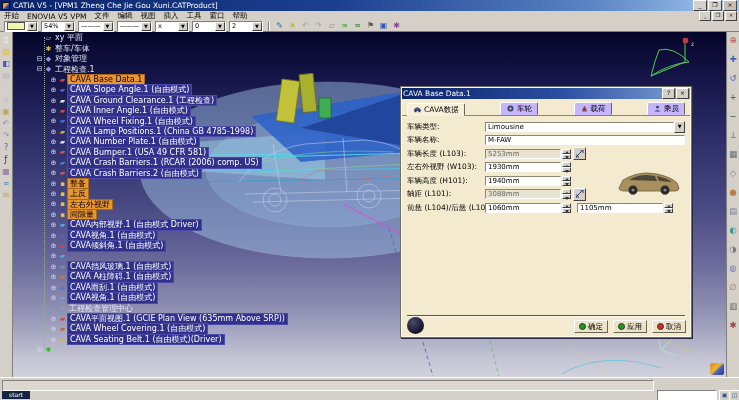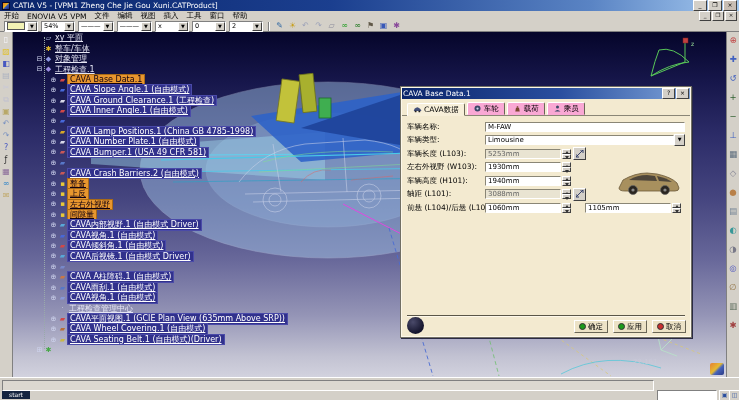--- a/index.html
+++ b/index.html
@@ -48,48 +48,48 @@
   .catia-logo{position:absolute;right:2px;bottom:2px;width:14px;height:12px;
     background:linear-gradient(135deg,#e87820 0%,#e8b820 45%,#3858b8 60%,#182878 100%);
     border-radius:2px;opacity:.9;}
   
   .tree{position:absolute;left:22px;top:1px;width:360px;}
   .tree:before{content:"";position:absolute;left:9px;top:4px;bottom:6px;border-left:1px dotted #9aa;}
   .trow{display:flex;align-items:center;height:10.4px;white-space:nowrap;position:relative;}
   .trow.d1{padding-left:14px;}
   .texp{width:9px;color:#cfd4ee;font-size:7px;text-align:center;flex:0 0 9px;}
   .tico{width:9px;font-size:7px;text-align:center;flex:0 0 9px;}
-  .tlab{font-size:8px;color:#eef;padding:0 2px;line-height:9.5px;text-decoration:underline;}
+  .tlab{font-size:8px;color:#eef;padding:0 2px;line-height:9.5px;}
   .tlab.hl-bl{background:#31318c;border:1px solid #4a4aa8;color:#fff;}
   .tlab.hl-or{background:#e8962e;border:1px solid #a86a18;color:#101;}
   .tlab.pl{color:#e6e6f4;}
   .tlab.u{}
   
   .dialog{position:absolute;left:400px;top:86px;width:290px;height:250px;
     background:#f3ead0;border:1px solid #716f64;box-shadow:1px 1px 0 #2a2a44;
     outline:1px solid #fdf8ea;outline-offset:-2px;}
   .dlg-title{height:12px;background:linear-gradient(90deg,#0a246a 0%,#2a4f9f 55%,#7da2d8 100%);
     color:#fff;font-size:7.5px;display:flex;align-items:center;padding:0 2px;}
   .dlg-title .dt{flex:1;}
   .dlg-btn{width:11px;height:9px;background:#d4d0c8;border:1px solid;border-color:#fff #404040 #404040 #fff;
     font-size:6px;line-height:7px;text-align:center;color:#000;margin-left:1px;}
-  .tabs{display:flex;gap:2px;padding:3px 6px 0 6px;border-bottom:1px solid #8a8676;height:17px;box-sizing:border-box;}
+  .tabs{display:flex;gap:2px;padding:3px 6px 0 6px;border-bottom:1px solid #8a8676;height:17px;box-sizing:border-box;justify-content:space-between;}
   .tab{display:flex;align-items:center;gap:2px;padding:1px 5px;font-size:7.5px;
-    border:1px solid;border-color:#fff #6a6656 transparent #fff;background:#f9a8d4;border-radius:2px 2px 0 0;}
+    border:1px solid;border-color:#fff #6a6656 transparent #fff;background:#c4b5fd;border-radius:2px 2px 0 0;}
   .tab.active{background:#f7efd9;position:relative;top:1px;border-bottom:1px solid #f7efd9;}
   .tab .ticon{width:9px;height:9px;display:inline-block;}
   .dlg-form{position:relative;padding:5px 6px;}
   .frow{display:flex;align-items:center;height:11px;margin-bottom:2.5px;}
   .flabel{width:78px;font-size:7.5px;white-space:nowrap;overflow:hidden;flex:0 0 78px;}
   .fval{height:10px;border:1px solid;border-color:#8a8676 #fff #fff #8a8676;background:#fff;
     font-size:7px;font-family:"DejaVu Sans",sans-serif;padding:0 2px;box-sizing:border-box;}
   .fval.dis{background:#e9e4d2;color:#666;}
   .w-full{width:197px;}
   .w-dim{width:76px;}
-  .w-dim2{width:86px;margin-left:8px;}
+  .w-dim2{width:86px;}
   .spin{width:9px;height:10px;display:flex;flex-direction:column;margin-left:1px;}
   .spin i{flex:1;background:#d4d0c8;border:1px solid;border-color:#fff #404040 #404040 #fff;position:relative;}
   .spin i:before{content:"";position:absolute;left:2px;top:1.5px;border-left:2px solid transparent;border-right:2px solid transparent;}
   .spin i.up:before{border-bottom:3px solid #333;}
   .spin i.dn:before{border-top:3px solid #333;}
   .measure{width:11px;height:11px;margin-left:2px;background:#d4d0c8;border:1px solid;border-color:#fff #404040 #404040 #fff;
     display:flex;align-items:center;justify-content:center;}
   .combo-arrow{width:9px;height:10px;background:#d4d0c8;border:1px solid;border-color:#fff #404040 #404040 #fff;
     font-size:5px;line-height:9px;text-align:center;}
   .car-thumb{position:absolute;right:10px;top:50px;}
@@ -348,20 +348,21 @@
 
         <div class="trow d1">
           <span class="texp">⊕</span>
           <span class="tico" style="color: rgb(208, 72, 72);">▰</span>
           <span class="tlab hl-bl">CAVA Inner Angle.1 (自由模式)</span>
         </div>
 
         <div class="trow d1">
           <span class="texp">⊕</span>
           <span class="tico" style="color: rgb(72, 104, 216);">▰</span>
+          <span class="tlab hl-bl">CAVA Wheel Fixing.1 (自由模式)</span>
         </div>
 
         <div class="trow d1">
           <span class="texp">⊕</span>
           <span class="tico" style="color: rgb(216, 168, 40);">▰</span>
           <span class="tlab hl-bl">CAVA Lamp Positions.1 (China GB 4785-1998)</span>
         </div>
 
         <div class="trow d1">
           <span class="texp">⊕</span>
@@ -371,20 +372,21 @@
 
         <div class="trow d1">
           <span class="texp">⊕</span>
           <span class="tico" style="color: rgb(200, 88, 88);">▰</span>
           <span class="tlab hl-bl">CAVA Bumper.1 (USA 49 CFR 581)</span>
         </div>
 
         <div class="trow d1">
           <span class="texp">⊕</span>
           <span class="tico" style="color: rgb(88, 120, 200);">▰</span>
+          <span class="tlab hl-bl">CAVA Crash Barriers.1 (RCAR (2006) comp. US)</span>
         </div>
 
         <div class="trow d1">
           <span class="texp">⊕</span>
           <span class="tico" style="color: rgb(200, 88, 88);">▰</span>
           <span class="tlab hl-bl">CAVA Crash Barriers.2 (自由模式)</span>
         </div>
 
         <div class="trow d1">
           <span class="texp">⊕</span>
@@ -424,26 +426,26 @@
 
         <div class="trow d1">
           <span class="texp">⊕</span>
           <span class="tico" style="color: rgb(208, 72, 72);">▰</span>
           <span class="tlab hl-bl">CAVA倾斜角.1 (自由模式)</span>
         </div>
 
         <div class="trow d1">
           <span class="texp">⊕</span>
           <span class="tico" style="color: rgb(88, 168, 216);">▰</span>
-          <span class="tlab hl-bl">CAVA后视镜.1 (自由模式 Driver)</span>
         </div>
 
         <div class="trow d1">
           <span class="texp">⊕</span>
           <span class="tico" style="color: rgb(120, 136, 200);">▰</span>
+          <span class="tlab hl-bl">CAVA挡风玻璃.1 (自由模式)</span>
         </div>
 
         <div class="trow d1">
           <span class="texp">⊕</span>
           <span class="tico" style="color: rgb(200, 120, 72);">▰</span>
           <span class="tlab hl-bl">CAVA A柱障碍.1 (自由模式)</span>
         </div>
 
         <div class="trow d1">
           <span class="texp">⊕</span>
@@ -537,27 +539,27 @@
         <svg class="ticon" viewBox="0 0 12 10">
             <circle cx="6" cy="3" r="2" fill="#3a4668"></circle>
             <path d="M2,9 Q6,5 10,9 Z" fill="#3a4668"></path>
           </svg>
         <span>乘员</span>
       </div>
     </div>
 
     <div class="dlg-form">
       <div class="frow">
-        <span class="flabel">车辆名称:</span>
-        <span class="fval w-full" style="width:206px;">M-FAW</span>
-      </div>
-      <div class="frow">
         <span class="flabel">车辆类型:</span>
         <span class="fval w-full">Limousine</span>
         <span class="combo-arrow">▼</span>
+      </div>
+      <div class="frow">
+        <span class="flabel">车辆名称:</span>
+        <span class="fval w-full" style="width:206px;">M-FAW</span>
       </div>
       <div class="frow">
         <span class="flabel">车辆长度 (L103):</span>
         <span class="fval w-dim dis">5253mm</span>
         <span class="spin">
             <i class="up"></i>
             <i class="dn"></i>
           </span>
         <span class="measure">
           <svg width="8" height="8" viewBox="0 0 8 8">

